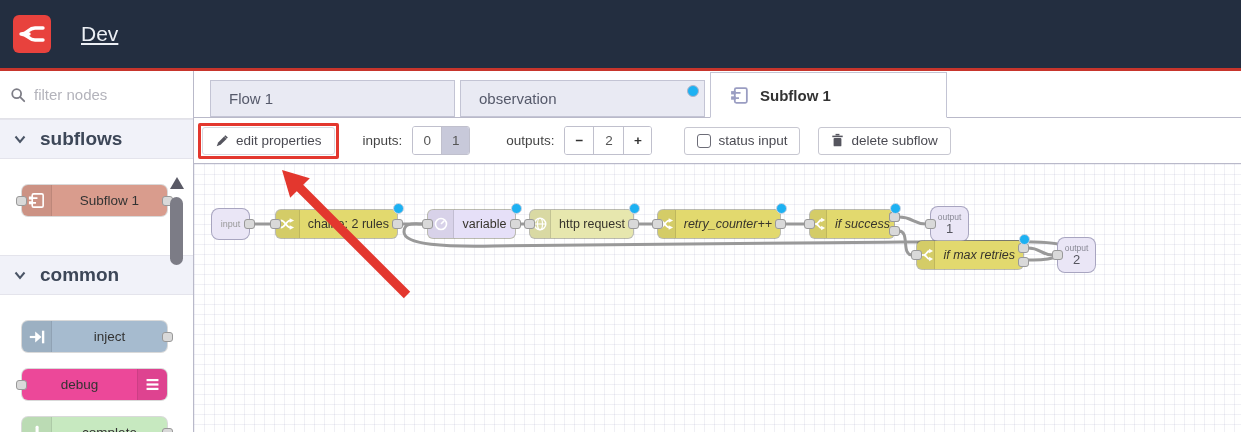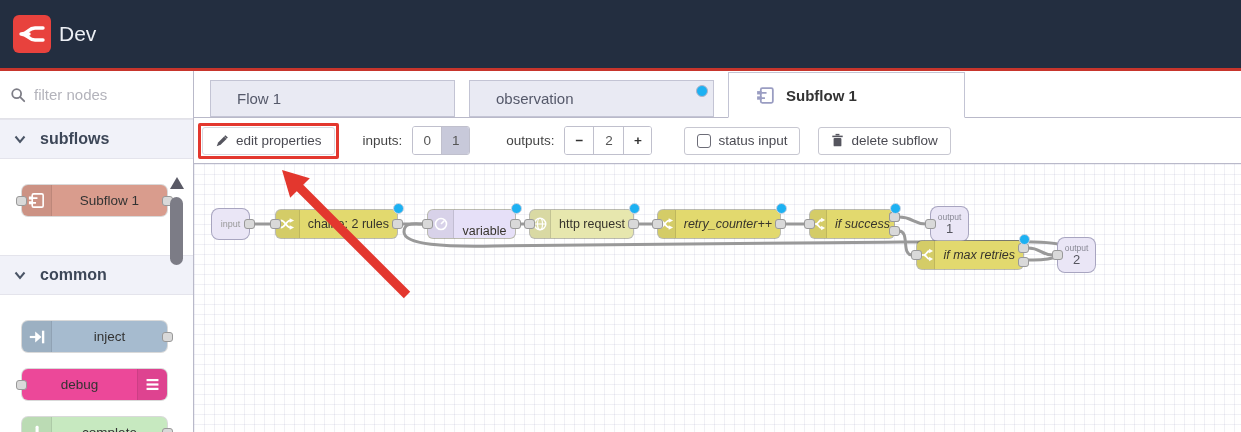--- a/index.html
+++ b/index.html
@@ -5,40 +5,40 @@
   * { margin:0; padding:0; box-sizing:border-box; }
   html,body { width:1241px; height:432px; overflow:hidden; background:#fff;
               font-family:"Liberation Sans", sans-serif; }
   .app { width:1241px; height:432px; display:flex; flex-direction:column; }
 
   
   .header { height:71px; background:#232e40; border-bottom:3px solid #c7352c;
             display:flex; align-items:center; padding-left:13px; flex:0 0 auto; }
   .logo { width:38px; height:38px; background:#e8423d; border-radius:6px;
           display:flex; align-items:center; justify-content:center; }
-  .app-title { color:#eceff4; font-size:21px; margin-left:8px; }
+  .app-title { color:#eceff4; font-size:21px; margin-left:30px;text-decoration:underline; }
 
   
   .body { flex:1; display:flex; min-height:0; }
   .sidebar { width:194px; flex:0 0 auto; border-right:1px solid #b9b9c9;
              display:flex; flex-direction:column; position:relative; background:#fff; }
   .main { flex:1; display:flex; flex-direction:column; min-width:0; }
 
   
   .search-row { height:48px; border-bottom:1px solid #e2e2e8; display:flex;
                 align-items:center; padding-left:10px; flex:0 0 auto; }
   .search-row input { border:none; outline:none; font-size:15px; color:#555;
                       margin-left:8px; width:150px; font-family:inherit; }
   .search-row input::placeholder { color:#b3b3bb; }
   .palette { flex:1; position:relative; }
   .section-header { height:40px; background:#f1f2f9; border-bottom:1px solid #e4e4ec;
                     border-top:1px solid #e4e4ec; display:flex; align-items:center;
                     padding-left:14px; cursor:pointer; }
   .section-header .chev { margin-right:14px; display:flex; }
-  .section-header .sec-label { font-size:16px; font-weight:bold; color:#3d4758; }
+  .section-header .sec-label { font-size:19px; font-weight:bold; color:#3d4758; }
   .section-body { padding:26px 0 22px 22px; background:#fff; }
 
   .pnode { width:145px; height:31px; border-radius:6px; position:relative;
            display:flex; align-items:center; margin-bottom:17px; cursor:move;
            box-shadow:0 0 0 1px rgba(0,0,0,0.15); }
   .pnode .icon-region { width:30px; align-self:stretch; background:rgba(0,0,0,0.06);
            border-right:1px solid rgba(0,0,0,0.08); display:flex; align-items:center;
            justify-content:center; border-radius:6px 0 0 6px; }
   .pnode .icon-region.right { border-right:none; border-left:1px solid rgba(0,0,0,0.08);
            border-radius:0 6px 6px 0; }
@@ -57,21 +57,21 @@
   .scroll-up-arrow { width:0; height:0; margin:0 auto 8px auto;
       border-left:7px solid transparent; border-right:7px solid transparent;
       border-bottom:12px solid #5a5a66; cursor:pointer; }
   .scroll-thumb { width:13px; height:68px; background:#7c7c86; border-radius:7px;
       margin:0 auto; cursor:grab; }
 
   
   .tabbar { height:47px; background:#fff; border-bottom:1px solid #b9b9c9;
             display:flex; align-items:flex-end; padding-left:16px; flex:0 0 auto; }
   .tab { width:245px; height:37px; background:#e9eaf3; border:1px solid #c3c4d4;
-         margin-right:14px; display:flex; align-items:center; padding-left:26px;
+         margin-right:5px; display:flex; align-items:center; padding-left:18px;
          font-size:15px; color:#55596a; position:relative; cursor:pointer; }
   .tab.active { width:237px; height:46px; background:#fff; border-bottom:1px solid #fff;
                 margin-bottom:-1px; color:#333; font-weight:bold; }
   .tab .tab-icon { margin-right:10px; display:flex; }
   .mod-dot { position:absolute; top:4px; right:5px; width:12px; height:12px;
              border-radius:50%; background:#1db1f2; border:1px solid #b0b3c8; }
 
   
   .toolbar { height:46px; background:#fff; border-bottom:1px solid #b9b9c9;
              display:flex; align-items:center; padding-left:4px; flex:0 0 auto;
@@ -105,21 +105,21 @@
            align-items:center; z-index:2; box-shadow:0 0 0 1px rgba(60,60,30,0.35);
            cursor:move; }
   .fnode .icon-region { width:26px; align-self:stretch; background:rgba(0,0,0,0.06);
            border-right:1px solid rgba(0,0,0,0.10); display:flex; align-items:center;
            justify-content:center; border-radius:5px 0 0 5px; }
   .fnode .flabel { flex:1; text-align:center; font-size:12.5px; color:#37342c;
                    padding:0 8px; white-space:nowrap; }
   .fnode .flabel.it { font-style:italic; }
   .fnode.yellow { background:#e2d96e; }
   .fnode.paleyellow { background:#e7e7ae; }
-  .fnode.lavender { background:#e6e0f8;align-items:flex-end; }
+  .fnode.lavender { background:#e6e0f8; }
   .fport { position:absolute; width:11px; height:10px; background:#d9d9d9;
            border:1px solid #999; border-radius:3px; z-index:3; }
   .fport.in { left:-6px; top:50%; margin-top:-5px; }
   .fport.out { right:-6px; top:50%; margin-top:-5px; }
   .fport.out1 { right:-6px; top:2px; margin-top:0; }
   .fport.out2 { right:-6px; bottom:2px; top:auto; margin-top:0; }
   .changed-dot { position:absolute; top:-7px; right:-7px; width:11px; height:11px;
                  border-radius:50%; background:#1db1f2; border:1px solid #cfd4e2;
                  z-index:4; }
   .simple-node { position:absolute; background:#eae6f6; border-radius:7px;

